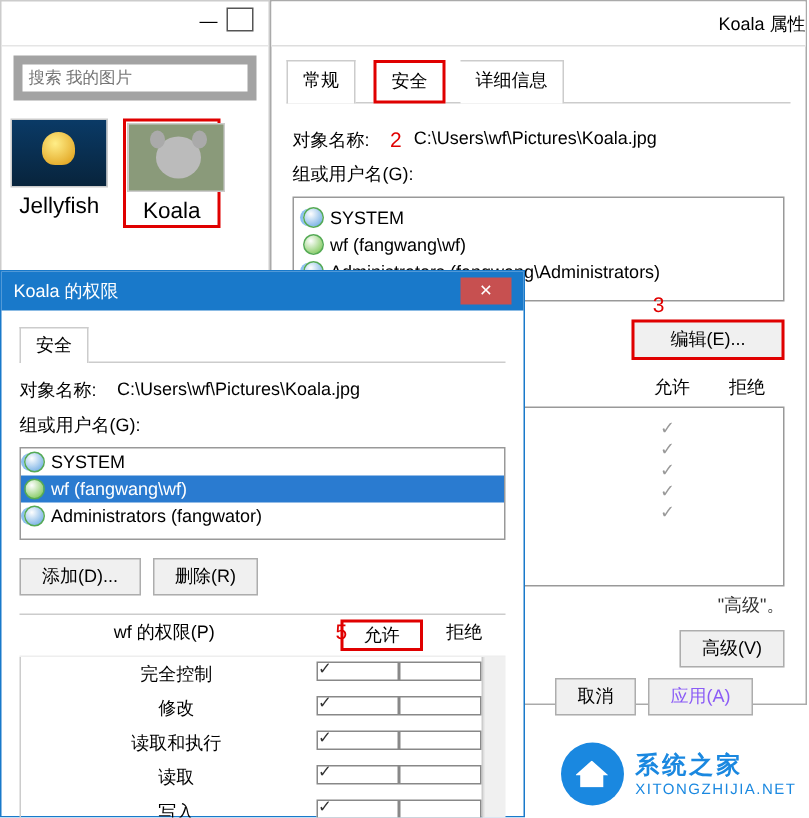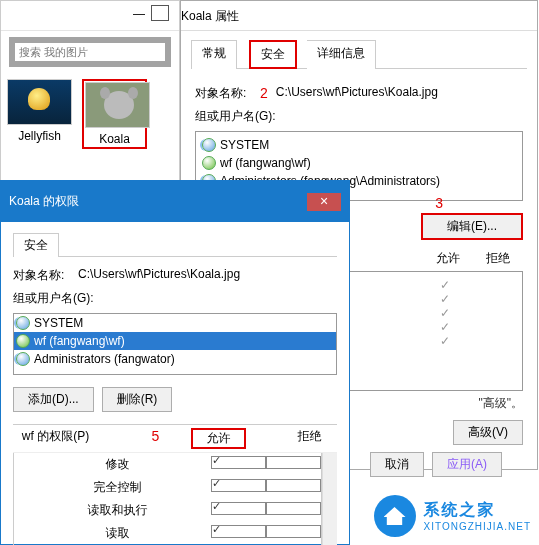--- a/index.html
+++ b/index.html
@@ -13,27 +13,27 @@
 .search-row { padding: 6px 8px; }
 .search-box { width: 100%; border: 6px solid #a3a3a3; padding: 3px 4px; color: #888; font-size: 11px; }
 .thumbs { display: flex; gap: 10px; padding: 6px 6px 0; }
 .thumb { width: 65px; text-align: center; }
 .thumb-img { width: 65px; height: 46px; background: #000; display: flex; align-items: center; justify-content: center; border: 1px solid #ccc; }
 .jelly { background: linear-gradient(#0a3a66,#08243c); position: relative; }
 .jelly::after { content:""; width:22px; height:22px; background: radial-gradient(circle at 40% 35%, #ffee88, #dd9911); border-radius:50% 50% 40% 40%; position:absolute; top:8px; left:20px; }
 .koala-th { background: #8a9a7a; position: relative; }
 .koala-th::before{content:"";position:absolute;left:18px;top:8px;width:30px;height:28px;border-radius:50%;background:#bbb;}
 .koala-th::after{content:"";position:absolute;left:14px;top:4px;width:10px;height:12px;border-radius:50%;background:#aaa;box-shadow:28px 0 0 #aaa;}
-.thumb-label { margin-top: 4px; font-size: 12px; text-align: center; }
+.thumb-label { margin-top: 4px; font-size: 15px; text-align: center; }
 .red-box { border: 2px solid #e00000 !important; }
 .red-num { position: absolute; color: #e00000; font-size: 14px; font-weight: 400; }
 
 
 .props { position: absolute; left: 180px; top: 0; width: 358px; height: 470px; background: #fff; border: 1px solid #aaa; }
-.props-title { height: 30px; line-height: 30px; text-align: left; background: #fff; border-bottom: 1px solid #ddd; font-size: 12px; }
+.props-title { height: 30px; line-height: 30px; text-align: right; background: #fff; border-bottom: 1px solid #ddd; font-size: 12px; }
 .tabs { display: flex; border-bottom: 1px solid #ccc; margin: 8px 10px 0; }
 .tab { padding: 4px 10px; border: 1px solid #ccc; border-bottom: none; margin-right: 12px; background: #fff; font-size: 12px; position: relative; top: 1px; }
 .tab.active { background: #fff; z-index: 2; }
 .props-body { padding: 10px 14px; }
 .row { display: flex; margin: 6px 0; font-size: 12px; }
 .row .lbl { width: 65px; }
 .userlist { border: 1px solid #999; min-height: 70px; padding: 4px; margin: 4px 0 12px; }
 .userlist-item { padding: 2px 2px; display: flex; align-items: center; gap: 4px; }
 .usr-icon { width: 14px; height: 14px; display: inline-block; border-radius: 50%; background: radial-gradient(circle at 35% 30%, #fefefe, #6abf40); border: 1px solid #5a5; }
 .usr-icon.double { background: radial-gradient(circle at 35% 30%, #fefefe, #5aa0e0); box-shadow: -3px 0 0 -1px #8cc0ef; }
@@ -44,31 +44,31 @@
 .permlist { border: 1px solid #999; height: 120px; padding: 6px 2px; margin: 4px 0; }
 .permrow { display: flex; }
 .permrow div:first-child { flex: 1; }
 .permrow div { width: 50px; text-align: center; color: #999; }
 .check { color: #888; }
 .adv-row { display:flex; justify-content: flex-end; margin-top:8px; }
 .adv-hint { font-size: 11px; color: #333; margin-top: 4px; }
 
 
 .permdlg { position: absolute; left: 0; top: 180px; width: 350px; height: 365px; background: #fff; border: 1px solid #1979ca; }
-.permdlg-title { height: 41px; background: #1979ca; color: #fff; display: flex; align-items: center; padding: 0 8px; font-size: 12px; }
+.permdlg-title { height: 26px; background: #1979ca; color: #fff; display: flex; align-items: center; padding: 0 8px; font-size: 12px; }
 .permdlg-title .spacer { flex: 1; }
 .permdlg-title .close { background: #c75050; color: #fff; width: 34px; height: 18px; text-align: center; line-height: 16px; font-size: 14px; }
 .pd-body { padding: 10px 12px; }
 .ptabs { display: flex; border-bottom: 1px solid #ccc; }
 .ptab { padding: 3px 10px; border: 1px solid #ccc; border-bottom: none; background: #fff; font-size: 12px; position: relative; top: 1px; }
 .pd-userlist { border: 1px solid #999; height: 62px; margin: 4px 0 6px; overflow: hidden; }
 .pd-userlist .userlist-item.selected { background: #2a7bd0; color: #fff; }
 .btn-row { display: flex; justify-content: flex-start; gap: 8px; margin: 12px 0; }
 .perm-table { border: 1px solid #ccc; border-top: none; }
-.perm-head { display: flex; border-bottom: 1px solid #eee; padding: 3px 0; gap: 36px; }
+.perm-head { display: flex; border-bottom: 1px solid #eee; padding: 3px 0; }
 .perm-head span:first-child { flex: 1; padding-left: 6px; }
 .perm-head span { width: 55px; text-align: center; }
 .p-row { display: flex; padding: 3px 0; }
 .p-row span:first-child { flex: 1; padding-left: 10px; }
 .p-row span { width: 55px; text-align: center; }
 .cb { width: 13px; height: 13px; border: 1px solid #888; display: inline-block; position: relative; background: #fff; }
 .cb.checked::after { content: "✓"; position: absolute; left: 0; top: -3px; font-size: 11px; color: #333; }
 .scrollhint { width: 15px; background: #f0f0f0; border-left: 1px solid #ddd; }
 .props-footer2 { position: absolute; left: 370px; top: 452px; display: flex; gap: 8px; }
 
@@ -219,26 +219,26 @@
     </div>
     <div class="perm-head" style="border-top:1px solid #ccc">
       <span>wf 的权限(P)</span>
       <span class="red-num" style="position:static">5</span>
       <span style="width:55px;display:inline-block;border:2px solid #e00000;text-align:center;margin-left:-28px">允许</span>
       <span>拒绝</span>
     </div>
     <div style="display:flex">
       <div style="flex:1" class="perm-table">
         <div class="p-row">
+            <span>完全控制</span>
+            <span><span class="cb checked"></span></span>
+            <span><span class="cb"></span></span>
+          </div>
+        <div class="p-row">
             <span>修改</span>
-            <span><span class="cb checked"></span></span>
-            <span><span class="cb"></span></span>
-          </div>
-        <div class="p-row">
-            <span>完全控制</span>
             <span><span class="cb checked"></span></span>
             <span><span class="cb"></span></span>
           </div>
         <div class="p-row">
             <span>读取和执行</span>
             <span><span class="cb checked"></span></span>
             <span><span class="cb"></span></span>
           </div>
         <div class="p-row">
             <span>读取</span>

